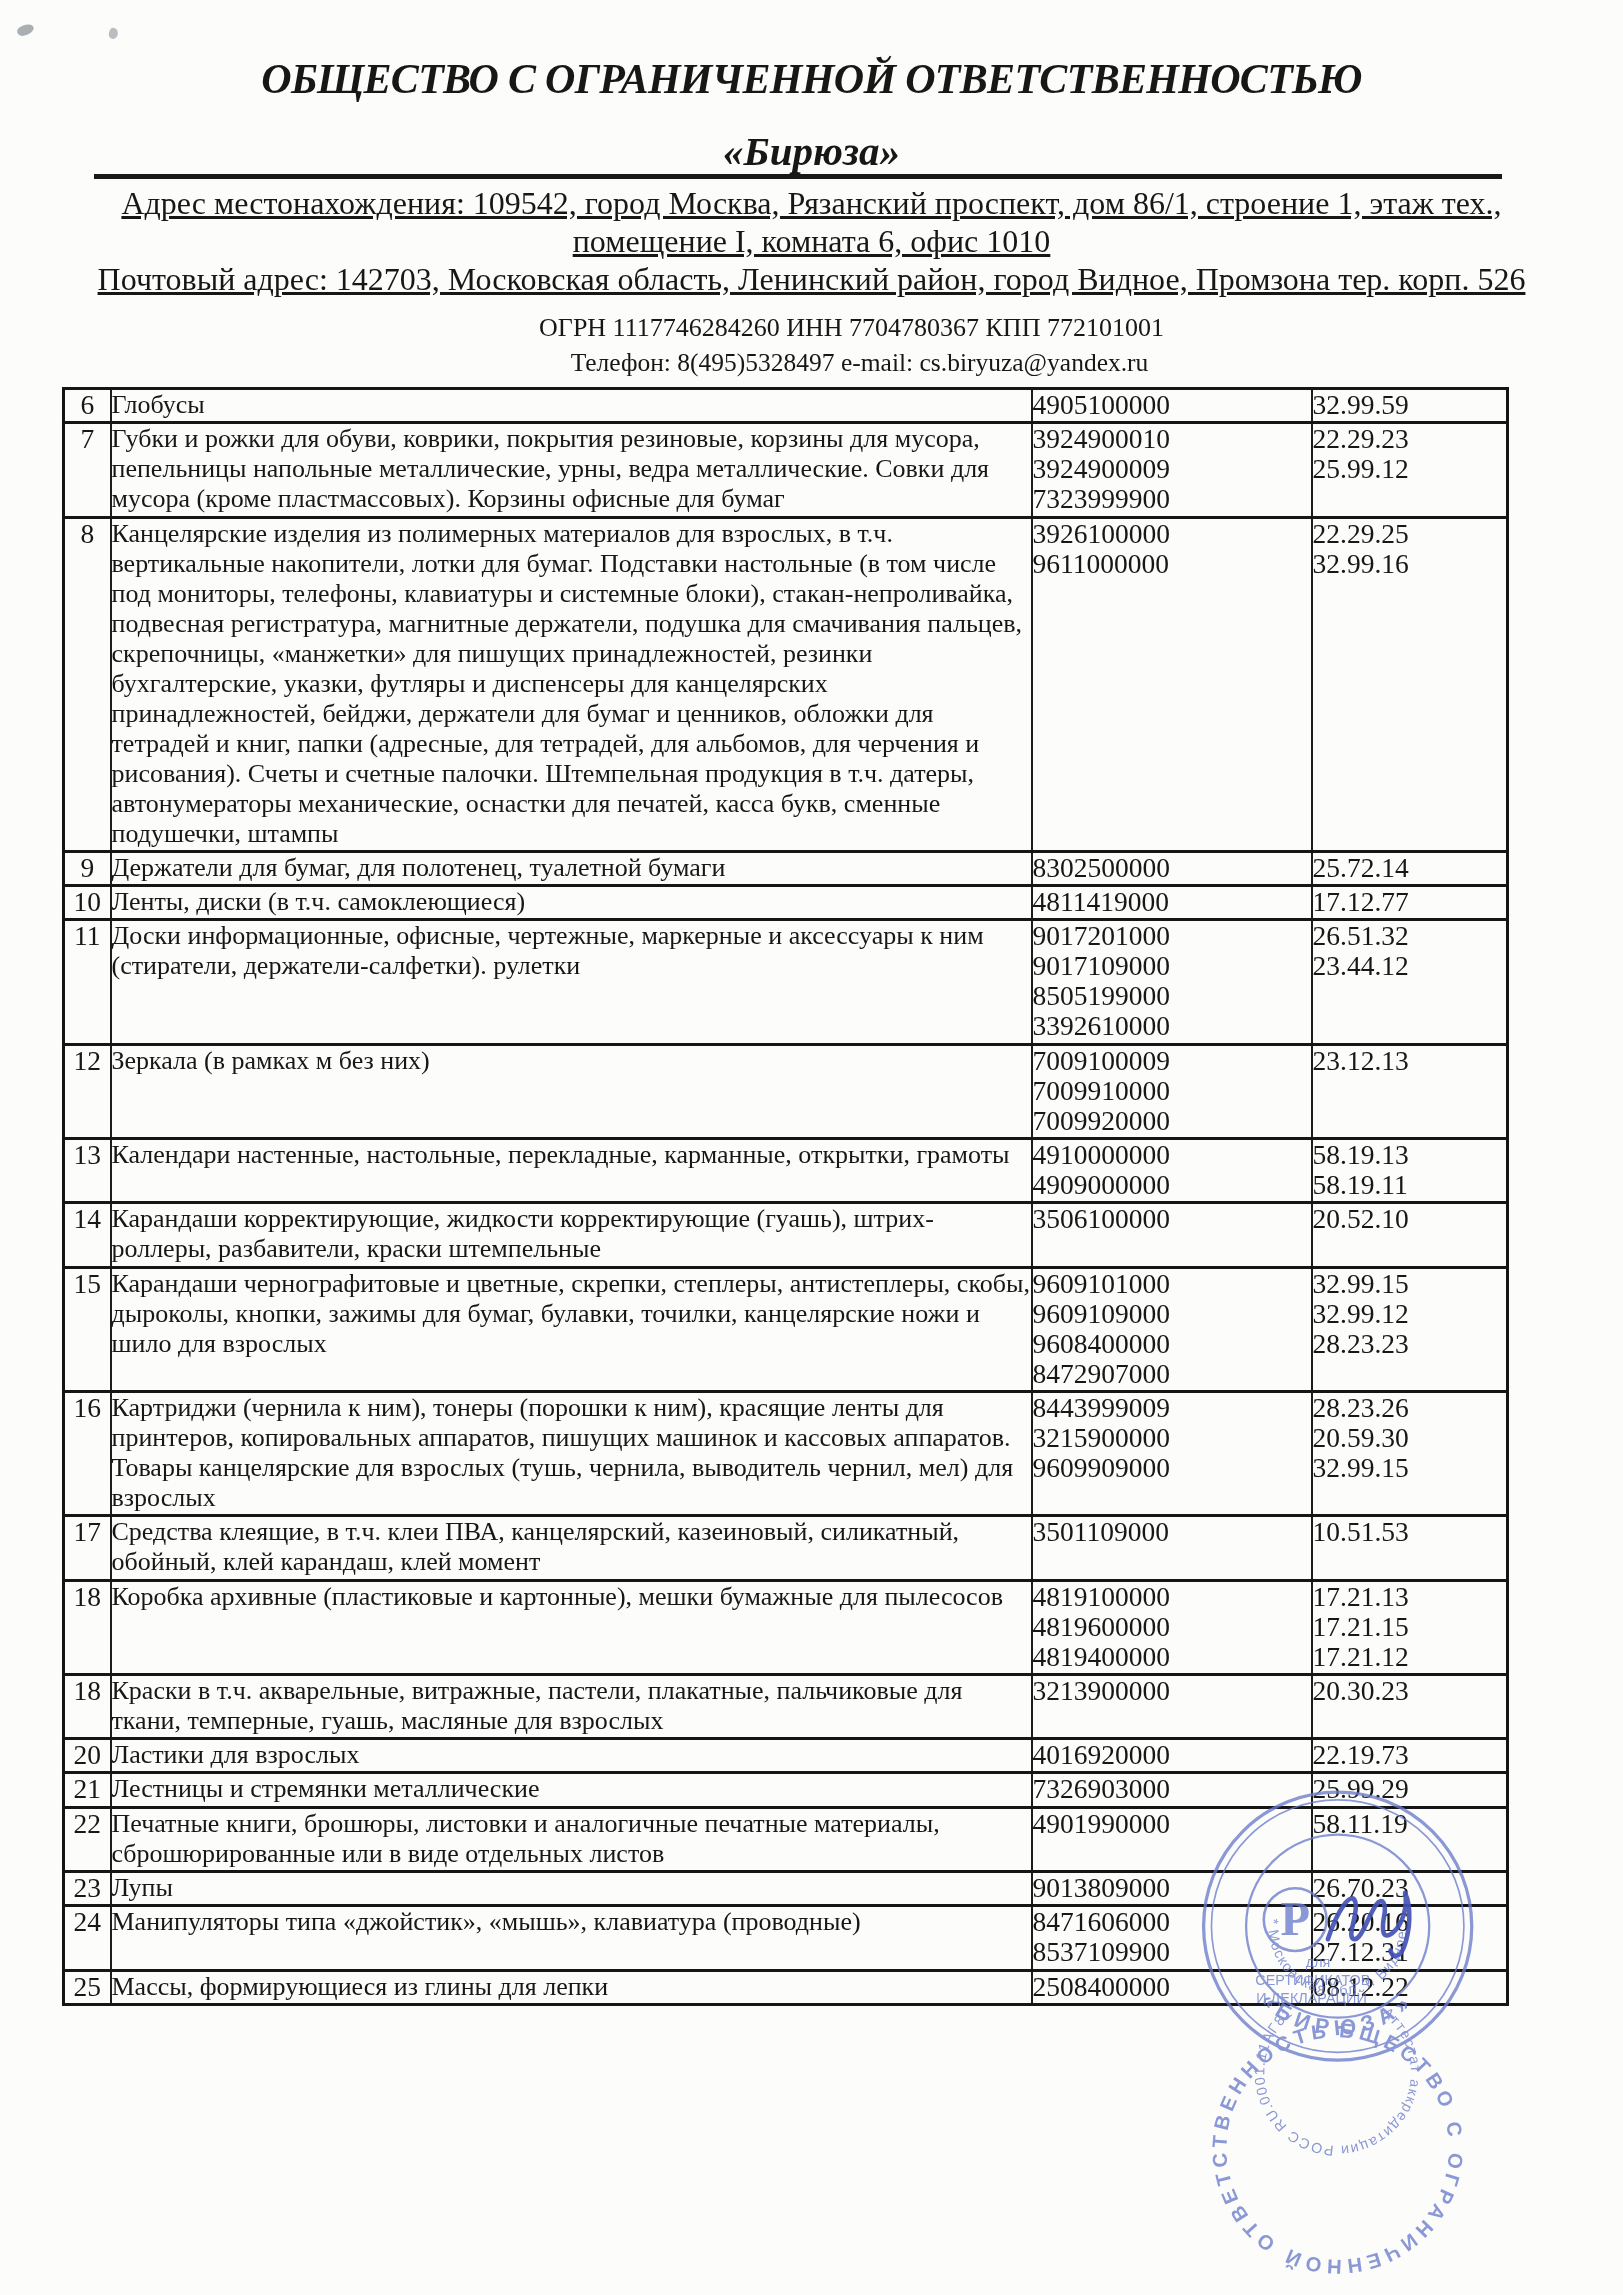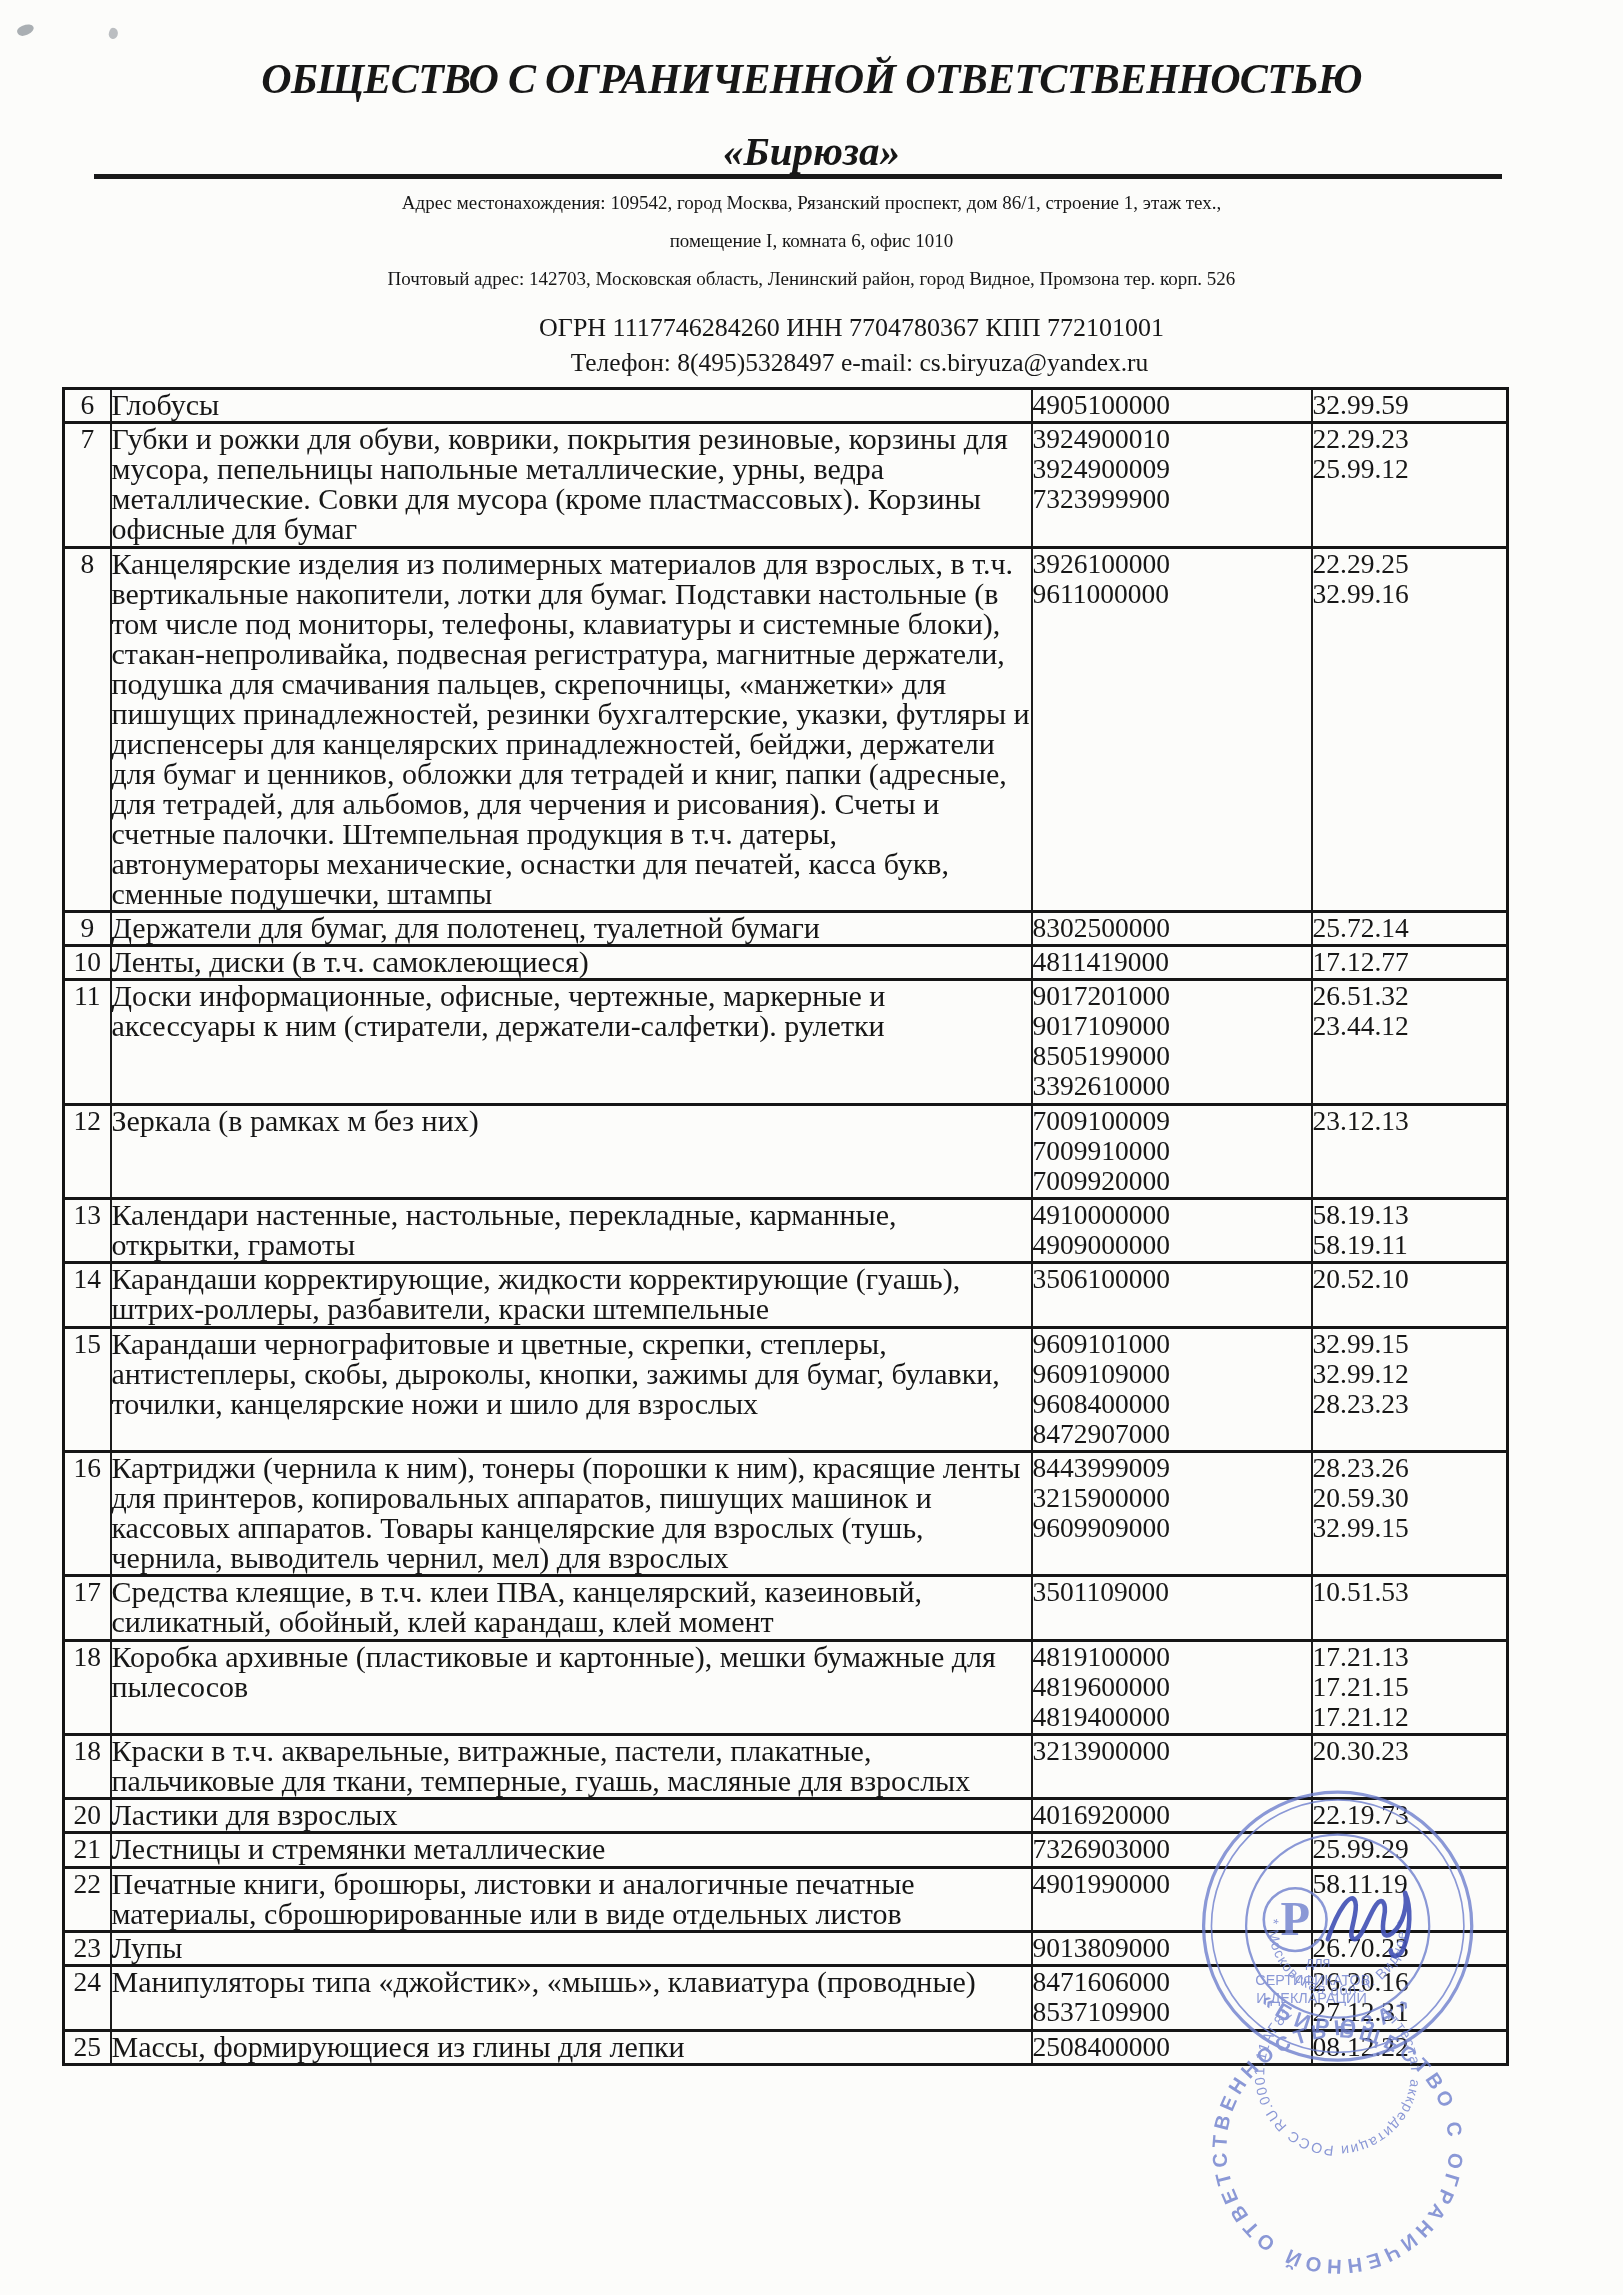--- a/index.html
+++ b/index.html
@@ -23,42 +23,42 @@
     font-size:42px;font-weight:bold;font-style:italic;
     letter-spacing:-0.7px;white-space:nowrap;
   }
   .company-short{
     position:absolute;left:0;top:127px;width:100%;
     font-size:41px;font-weight:bold;font-style:italic;
   }
   .header-rule{position:absolute;left:94px;top:174px;width:1408px;height:4.6px;background:#191919;}
   .addr-block{
     position:absolute;left:0;top:184px;width:100%;
-    font-size:19px;line-height:38px;
+    font-size:32px;line-height:38px;text-decoration:underline;
   }
   .reg-line{position:absolute;left:0;top:313px;width:100%;font-size:26px;padding-left:40px;}
   .contact-line{position:absolute;left:0;top:348px;width:100%;font-size:25.5px;margin-left:48px;}
 
   
   table.products{
     position:absolute;left:62px;top:387px;
     width:1444px;
     border-collapse:collapse;table-layout:fixed;
     background:transparent;
   }
   table.products td{
     border:2px solid #1c1c1c;
     border-top:3.3px solid #161616;
     border-bottom:3.3px solid #161616;
     vertical-align:top;
     padding:0 0 1.3px 0;
   }
   table.products{border:3.9px solid #141414;}
   td.c-num{font-size:27.5px;line-height:30px;text-align:center;padding-top:0.7px;}
-  td.c-desc{font-size:30px;line-height:30px;padding:0.7px 11.8px 1.3px 15.7px;}
+  td.c-desc{font-size:26px;line-height:30px;padding:0.7px 11.8px 1.3px 15.7px;}
   td.c-code{font-size:27.5px;line-height:30px;padding:0.7px 0 1.3px 21px;}
   td.c-okpd{font-size:27.5px;line-height:30px;padding:0.7px 0 1.3px 25px;}
 
   
   .stamp-svg{position:absolute;left:0;top:0;pointer-events:none;}
 </style>
 </head>
 <body>
 
 <div class="sheet">

